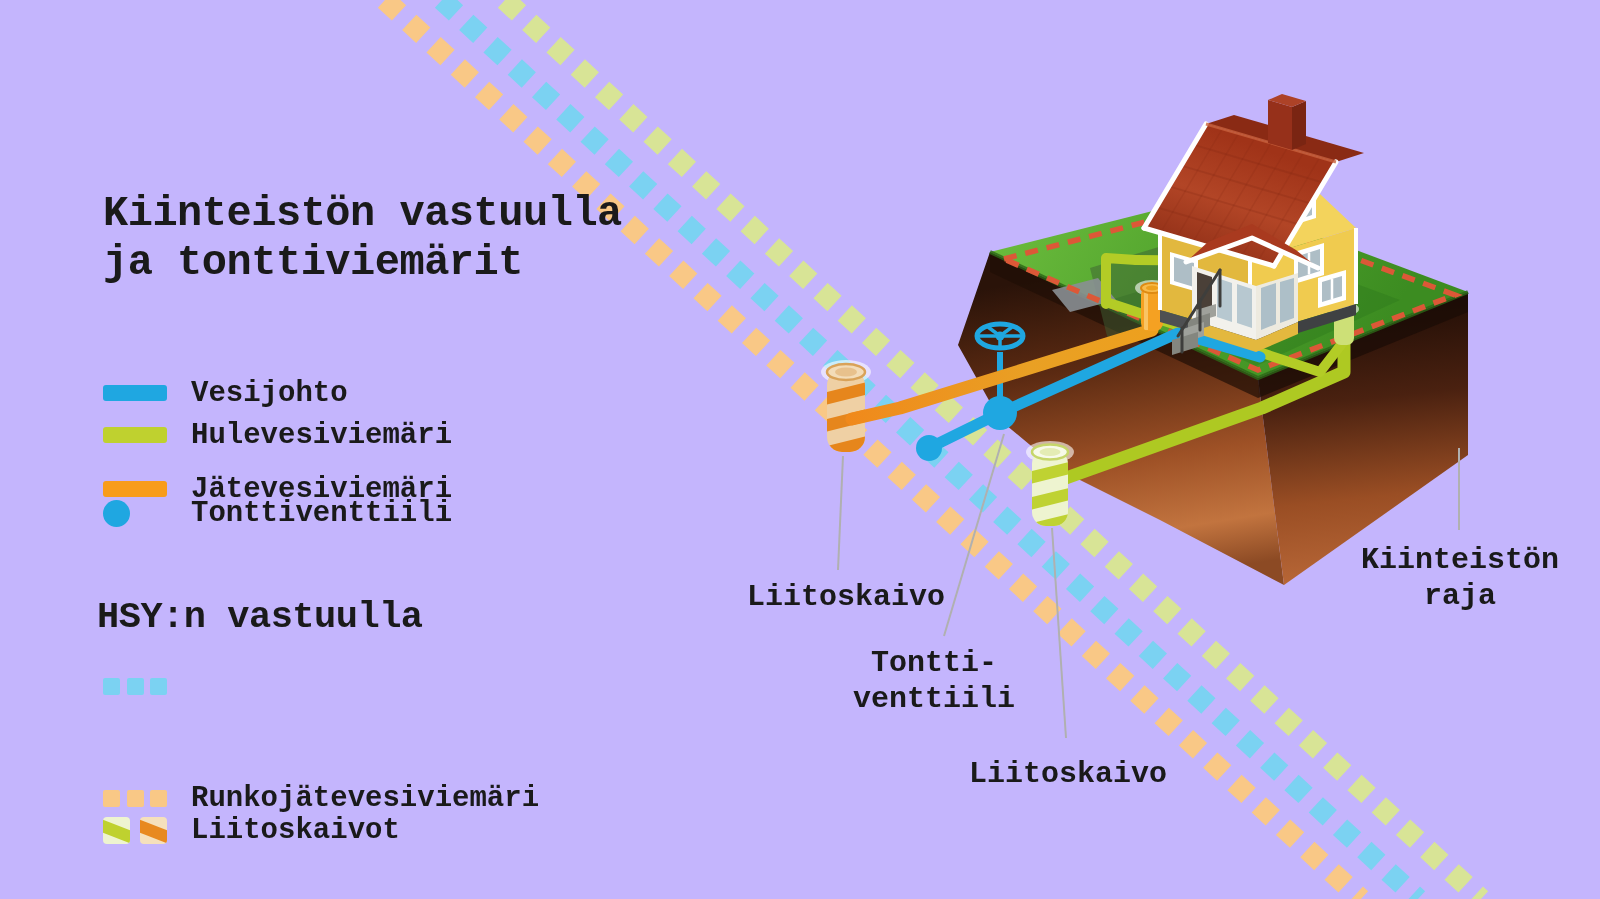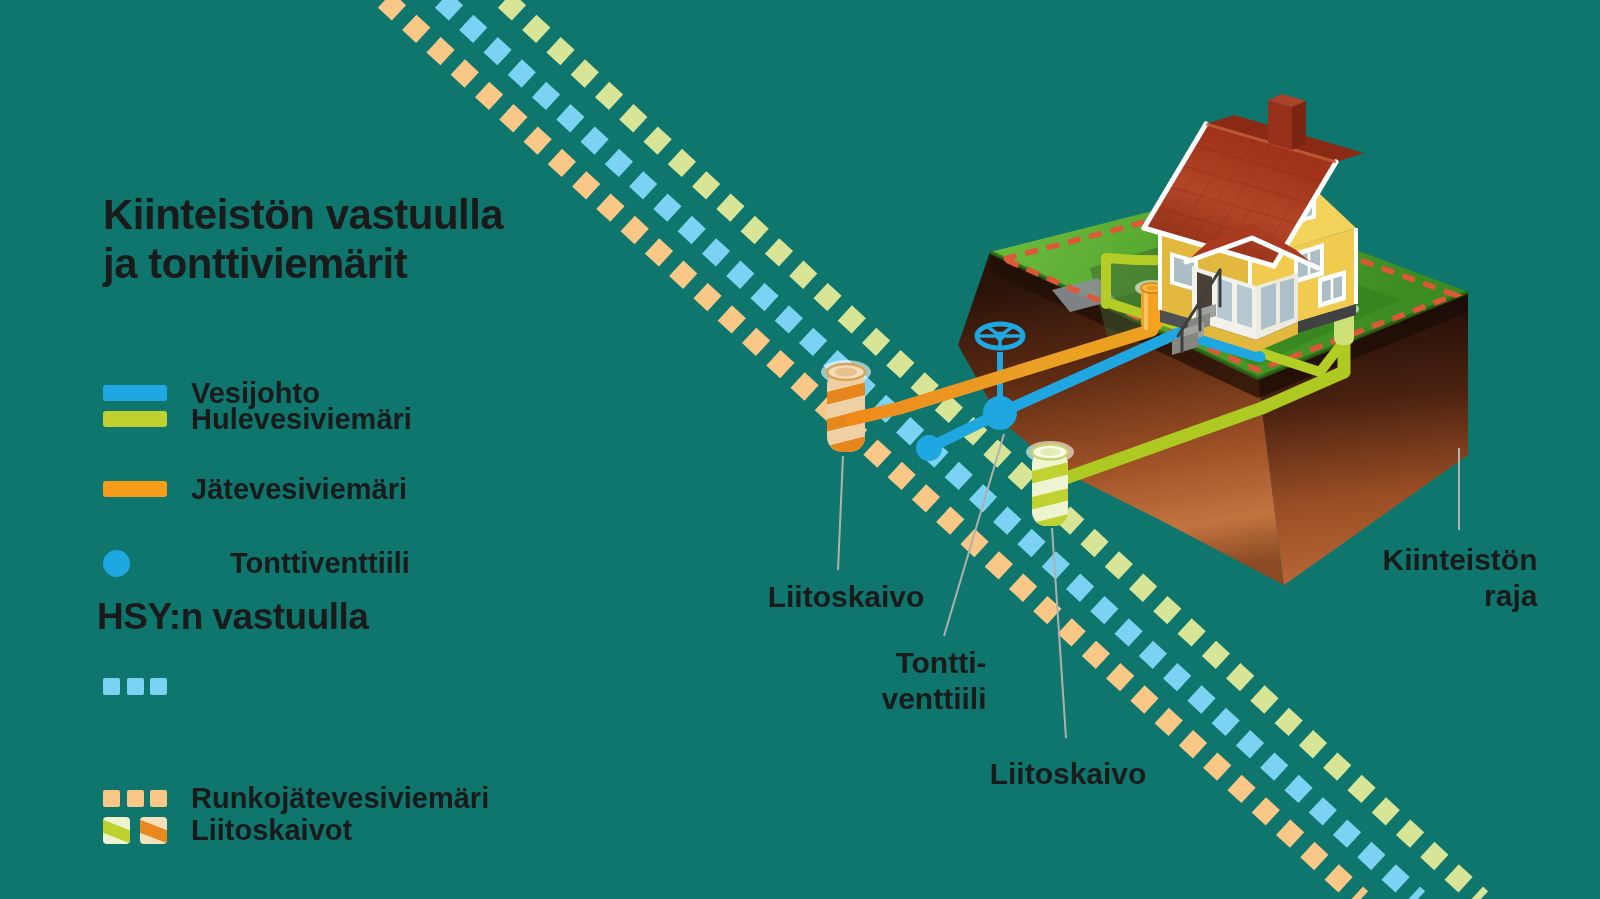--- a/index.html
+++ b/index.html
@@ -1,18 +1,18 @@
 <!DOCTYPE html>
 <html><head>
 <meta charset="utf-8">
 <style>
   html,body{margin:0;padding:0;background:#ffffff;}
   .stage{
-    position:relative;width:1600px;height:899px;overflow:hidden;background:#0f766e;
-    font-family:Liberation Sans, sans-serif;color:#1a1a1a;
+    position:relative;width:1600px;height:899px;overflow:hidden;background:#c4b5fd;
+    font-family:Liberation Mono, monospace;color:#1a1a1a;
   }
   .stage svg.scene{position:absolute;left:0;top:0;width:1600px;height:899px;}
 
   
   .title{
     position:absolute;left:103px;top:190px;
     font-size:42px;line-height:49px;font-weight:700;letter-spacing:-0.5px;color:#1a1a1a;
   }
   .title span{display:block;}
   .heading{
@@ -35,21 +35,21 @@
   .dash.green{background:#D8E496;}
   .dash.orange{background:#F9C886;}
   .wellicons{width:64px;display:flex;justify-content:space-between;}
 
   
   .scene-label{
     position:absolute;transform:translate(-50%,-50%);
     font-size:30px;line-height:36px;font-weight:600;color:#1a1a1a;
     text-align:center;white-space:nowrap;
   }
-  .scene-label span{display:block;text-align:right;}
+  .scene-label span{display:block;}
 </style>
 </head>
 <body>
 
 <div class="stage">
 
   <svg class="scene" viewBox="0 0 1600 899" aria-hidden="true">
     <defs>
       <linearGradient id="grassGrad" x1="1000" y1="230" x2="1320" y2="430" gradientUnits="userSpaceOnUse">
         <stop offset="0" stop-color="#6ABB3C"></stop>
@@ -291,33 +291,33 @@
     <span>Kiinteistön vastuulla</span>
     <span>ja tonttiviemärit</span>
   </div>
 
   <div class="lrow" style="top:369px;">
     <div class="swatch">
         <div class="bar blue"></div>
       </div>
     <div class="label">Vesijohto</div>
   </div>
-  <div class="lrow" style="top:395px;">
+  <div class="lrow" style="top:411px;">
     <div class="swatch">
         <div class="bar green"></div>
       </div>
     <div class="label">Hulevesiviemäri</div>
   </div>
   <div class="lrow" style="top:465px;justify-content:flex-end;">
     <div class="swatch">
         <div class="bar orange"></div>
       </div>
     <div class="label">Jätevesiviemäri</div>
   </div>
-  <div class="lrow" style="top:539px;gap:39px;">
+  <div class="lrow" style="top:489px;">
     <div class="swatch dotwrap">
         <div class="dot"></div>
       </div>
     <div class="label">Tonttiventtiili</div>
   </div>
 
   <div class="heading">HSY:n vastuulla</div>
 
   <div class="lrow" style="top:662px;">
     <div class="swatch">

